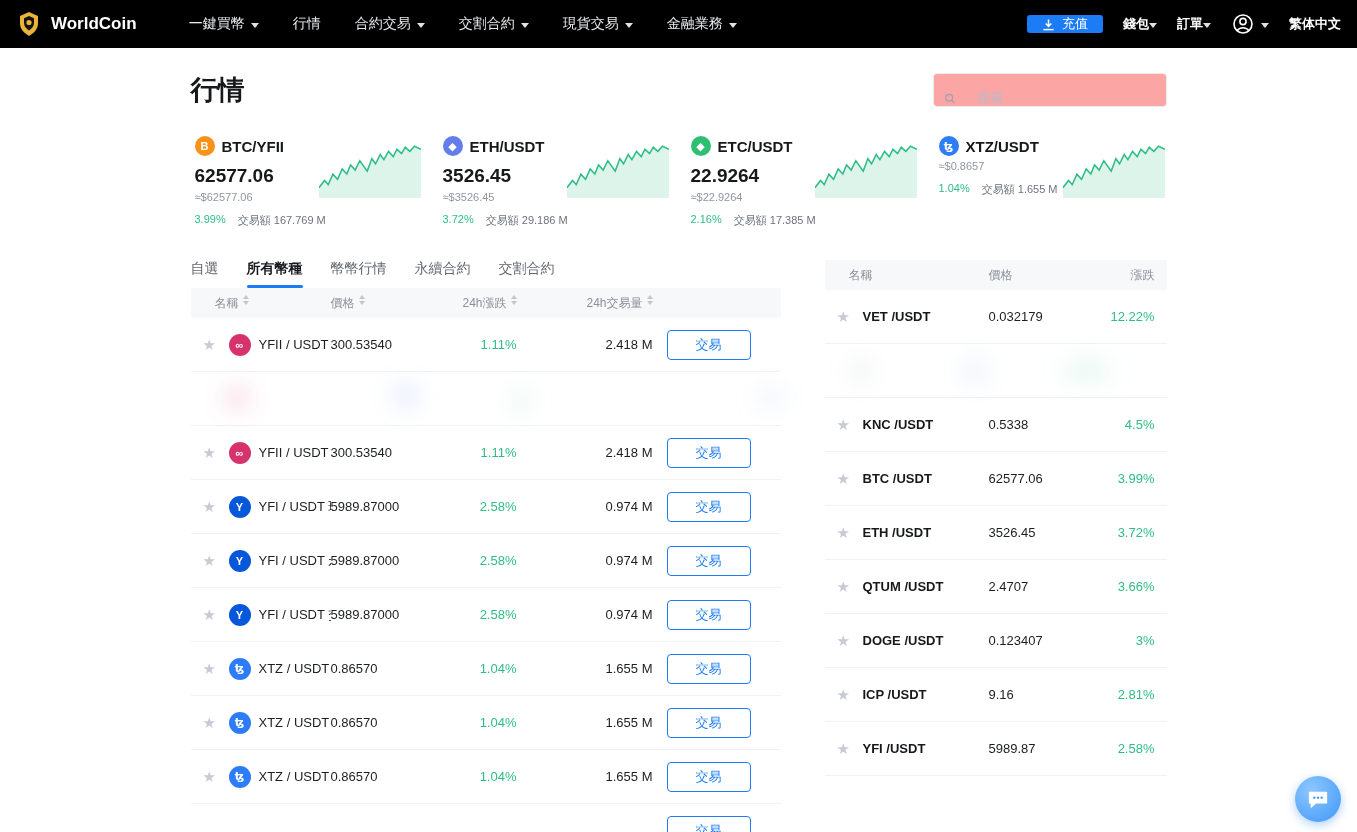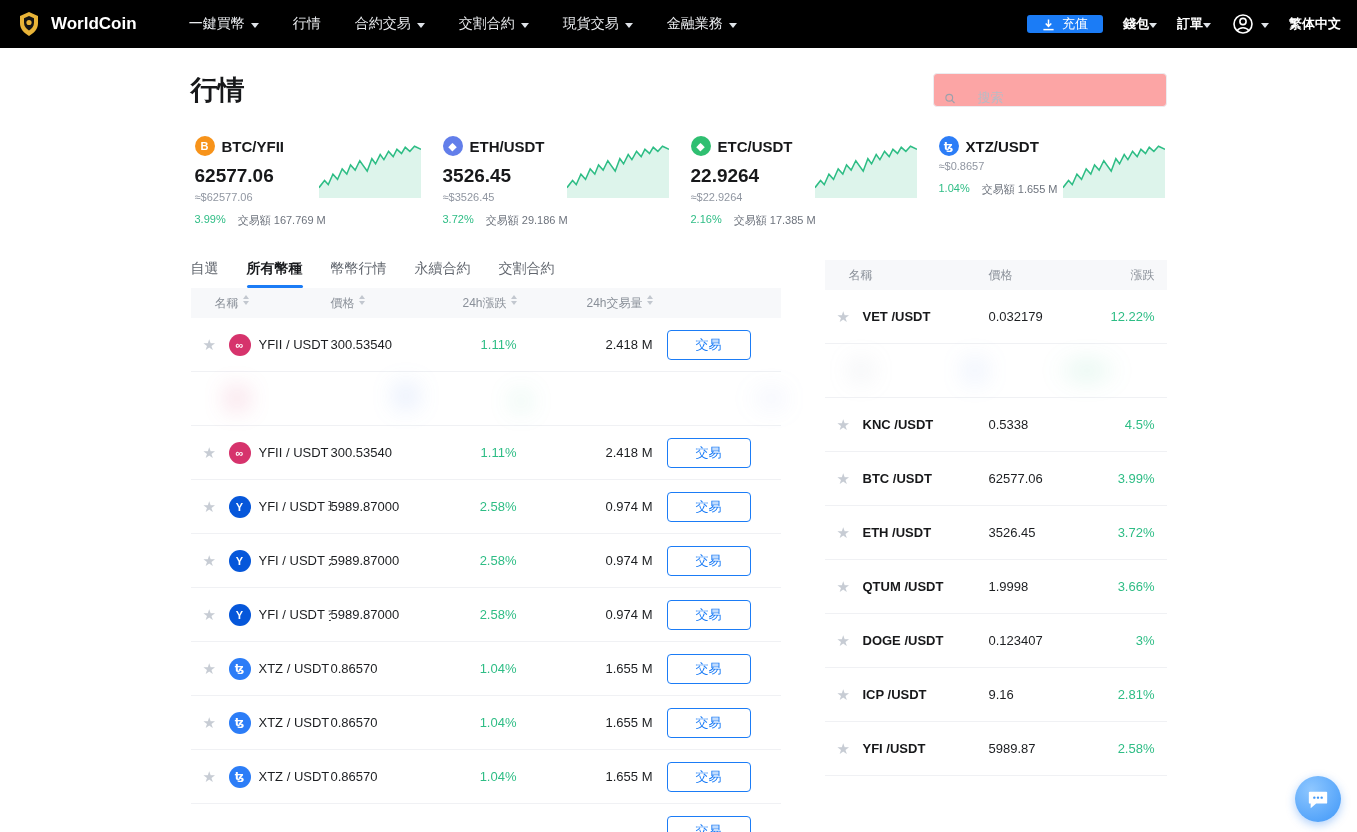--- a/index.html
+++ b/index.html
@@ -471,21 +471,21 @@
           <div class="grow">
     <span class="star">★</span>
     <span class="g-name">ETH /USDT</span>
     <span class="g-price">3526.45</span>
     <span class="g-change">3.72%</span>
 
   </div>
           <div class="grow">
     <span class="star">★</span>
     <span class="g-name">QTUM /USDT</span>
-    <span class="g-price">1.9998</span>
+    <span class="g-price">2.4707</span>
     <span class="g-change">3.66%</span>
 
   </div>
           <div class="grow">
     <span class="star">★</span>
     <span class="g-name">DOGE /USDT</span>
     <span class="g-price">0.123407</span>
     <span class="g-change">3%</span>
 
   </div>

